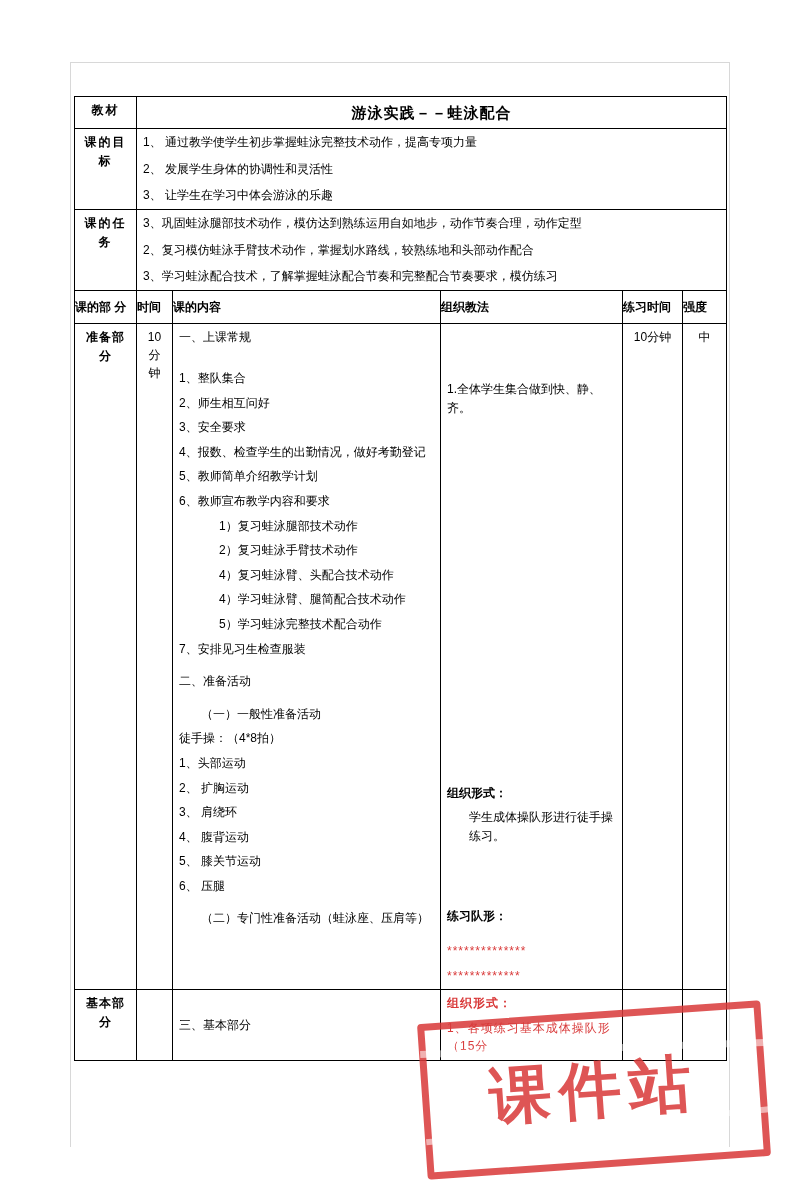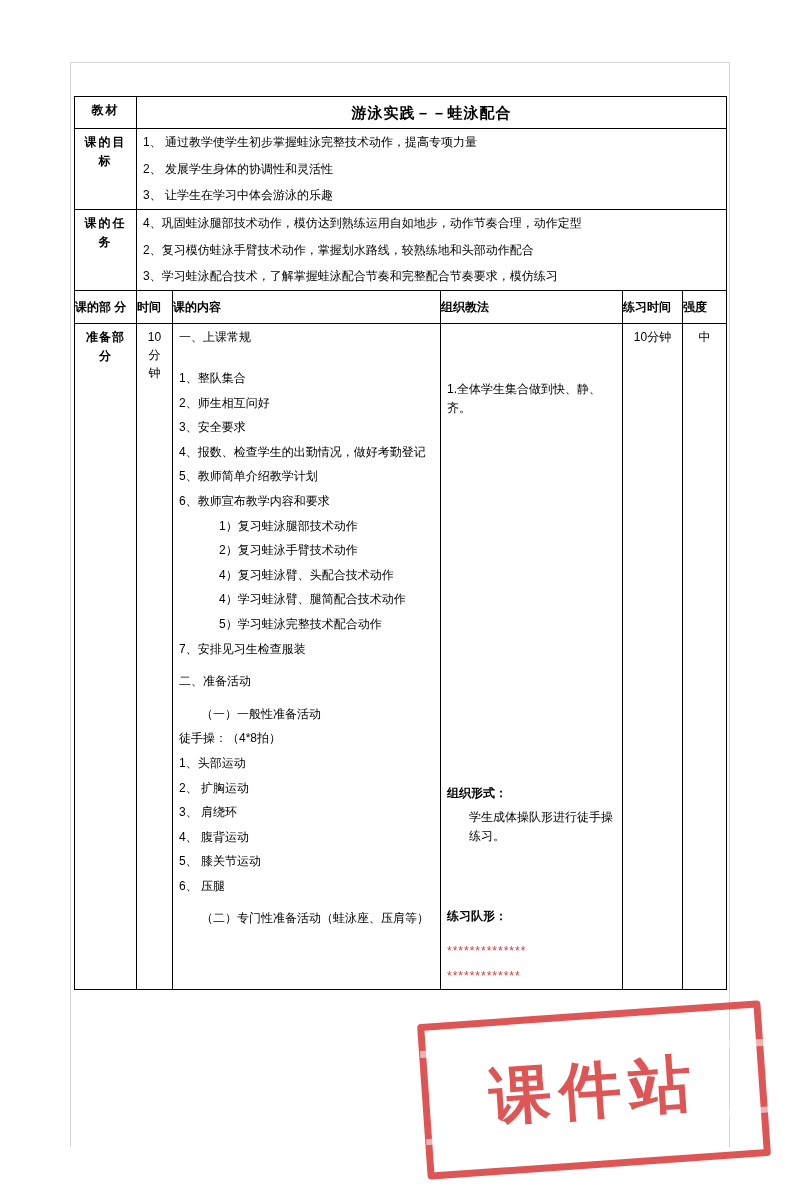--- a/index.html
+++ b/index.html
@@ -170,21 +170,21 @@
       <td colspan="5" class="goal-row">
         <p>1、     通过教学使学生初步掌握蛙泳完整技术动作，提高专项力量</p>
         <p>2、     发展学生身体的协调性和灵活性</p>
         <p>3、     让学生在学习中体会游泳的乐趣</p>
       </td>
     </tr>
 
     <tr>
       <td class="label-cell">课的任务</td>
       <td colspan="5" class="goal-row">
-        <p>4、巩固蛙泳腿部技术动作，模仿达到熟练运用自如地步，动作节奏合理，动作定型</p>
+        <p>3、巩固蛙泳腿部技术动作，模仿达到熟练运用自如地步，动作节奏合理，动作定型</p>
         <p>2、复习模仿蛙泳手臂技术动作，掌握划水路线，较熟练地和头部动作配合</p>
         <p>3、学习蛙泳配合技术，了解掌握蛙泳配合节奏和完整配合节奏要求，模仿练习</p>
       </td>
     </tr>
 
     <tr class="hdr">
       <td>课的部 分</td>
       <td>时间</td>
       <td>课的内容</td>
       <td>组织教法</td>
@@ -236,20 +236,31 @@
         <p class="b">练习队形：</p>
         <div style="height:10px"></div>
         <p class="masked">**************</p>
         <p class="masked">*************</p>
       </td>
 
       <td class="col-time">10分钟</td>
       <td class="col-time">中</td>
     </tr>
 
+    <tr style="height:60px">
+      <td class="vert-label">基本部分</td>
+      <td class="col-time"></td>
+      <td class="content-cell midleft">三、基本部分</td>
+      <td class="method-cell lines">
+        <p class="b masked">组织形式：</p>
+        <p class="masked">1、各项练习基本成体操队形（15分</p>
+      </td>
+      <td class="col-time"></td>
+      <td class="col-time"></td>
+    </tr>
   </tbody>
     </table>
 
   <div class="stamp">
     <div class="stamp-text">课件站</div>
   </div>
 
 </div>
 
 </body></html>

